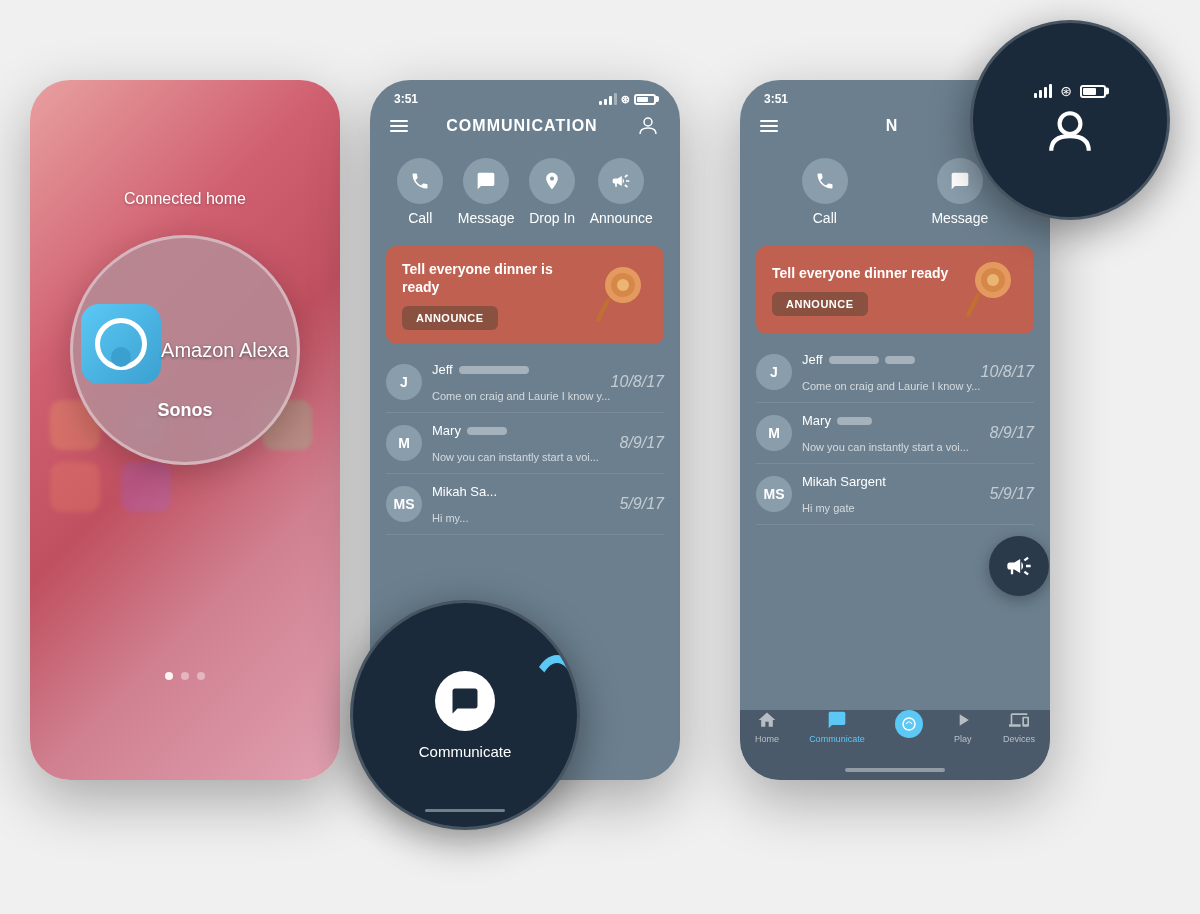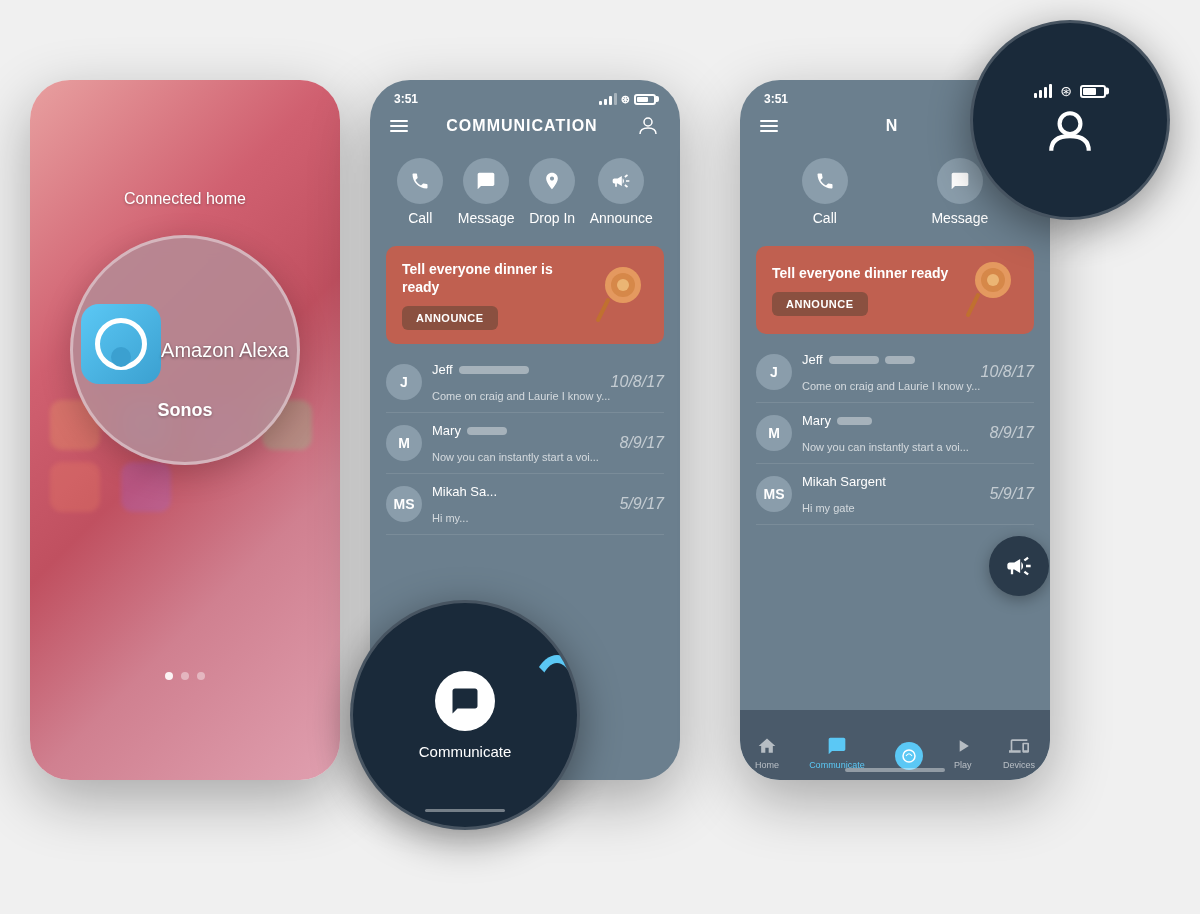--- a/index.html
+++ b/index.html
@@ -356,21 +356,21 @@
     }
 
     
     .bottom-nav {
       position: absolute;
       bottom: 0;
       left: 0; right: 0;
       height: 70px;
       background: #4a5a6a;
       display: flex;
-      align-items: flex-end;
+      align-items: flex-start;
       justify-content: space-around;
       padding-bottom: 10px;
       border-radius: 0 0 40px 40px;
       margin-top: 31px;
     }
     .bottom-nav-item {
       display: flex;
       flex-direction: column;
       align-items: center;
       gap: 4px;

